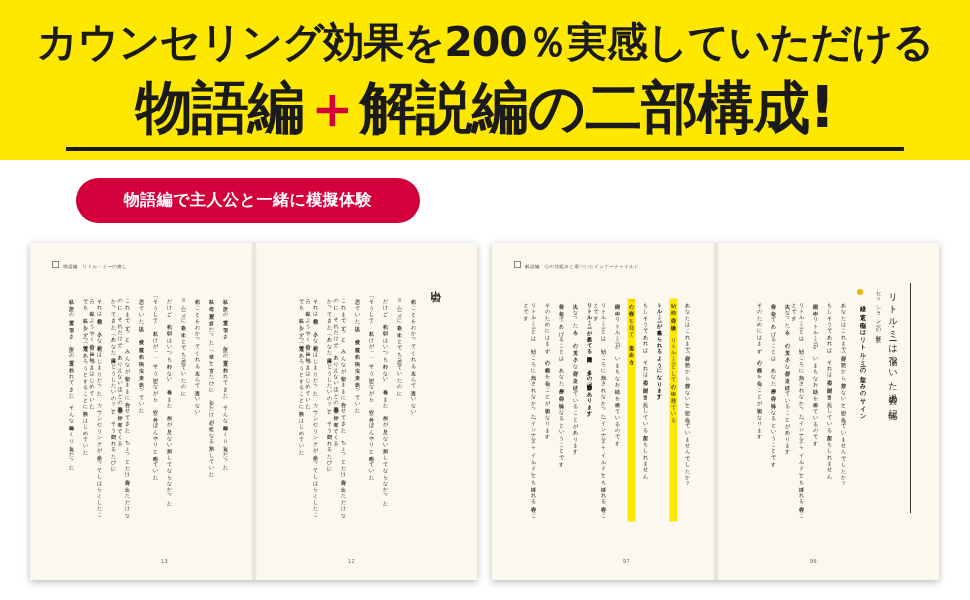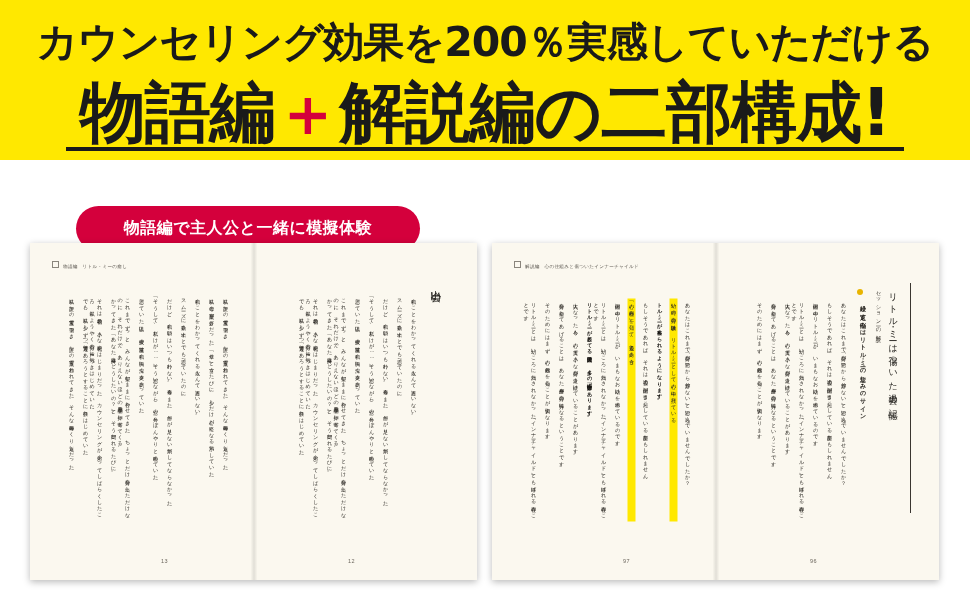--- a/index.html
+++ b/index.html
@@ -51,21 +51,21 @@
     top: 78px;
     width: 970px;
     text-align: center;
     white-space: nowrap;
   }
   .hero-line2 {
     display: inline-block;
     position: relative;
     font-family: "DejaVu Sans", sans-serif;
     font-weight: bold;
-    font-size: 66px;
+    font-size: 57px;
     line-height: 1.05;
     letter-spacing: -1px;
     color: #1a1a1a;
     padding: 0 4px 6px 4px;
   }
   .hero-plus {
     color: #d4003c;
   }
   .hero-underline {
     position: absolute;
@@ -86,21 +86,20 @@
     background: #d4003c;
     color: #ffffff;
     font-family: "DejaVu Sans", sans-serif;
     font-weight: bold;
     font-size: 16px;
     display: flex;
     align-items: center;
     justify-content: center;
     letter-spacing: 0.5px;
     white-space: nowrap;
-    margin-top: 28px;
   }
   .pill-left {
     left: 76px;
     width: 344px;
   }
   .pill-right {
     left: 561px;
     width: 325px;
   }
 

